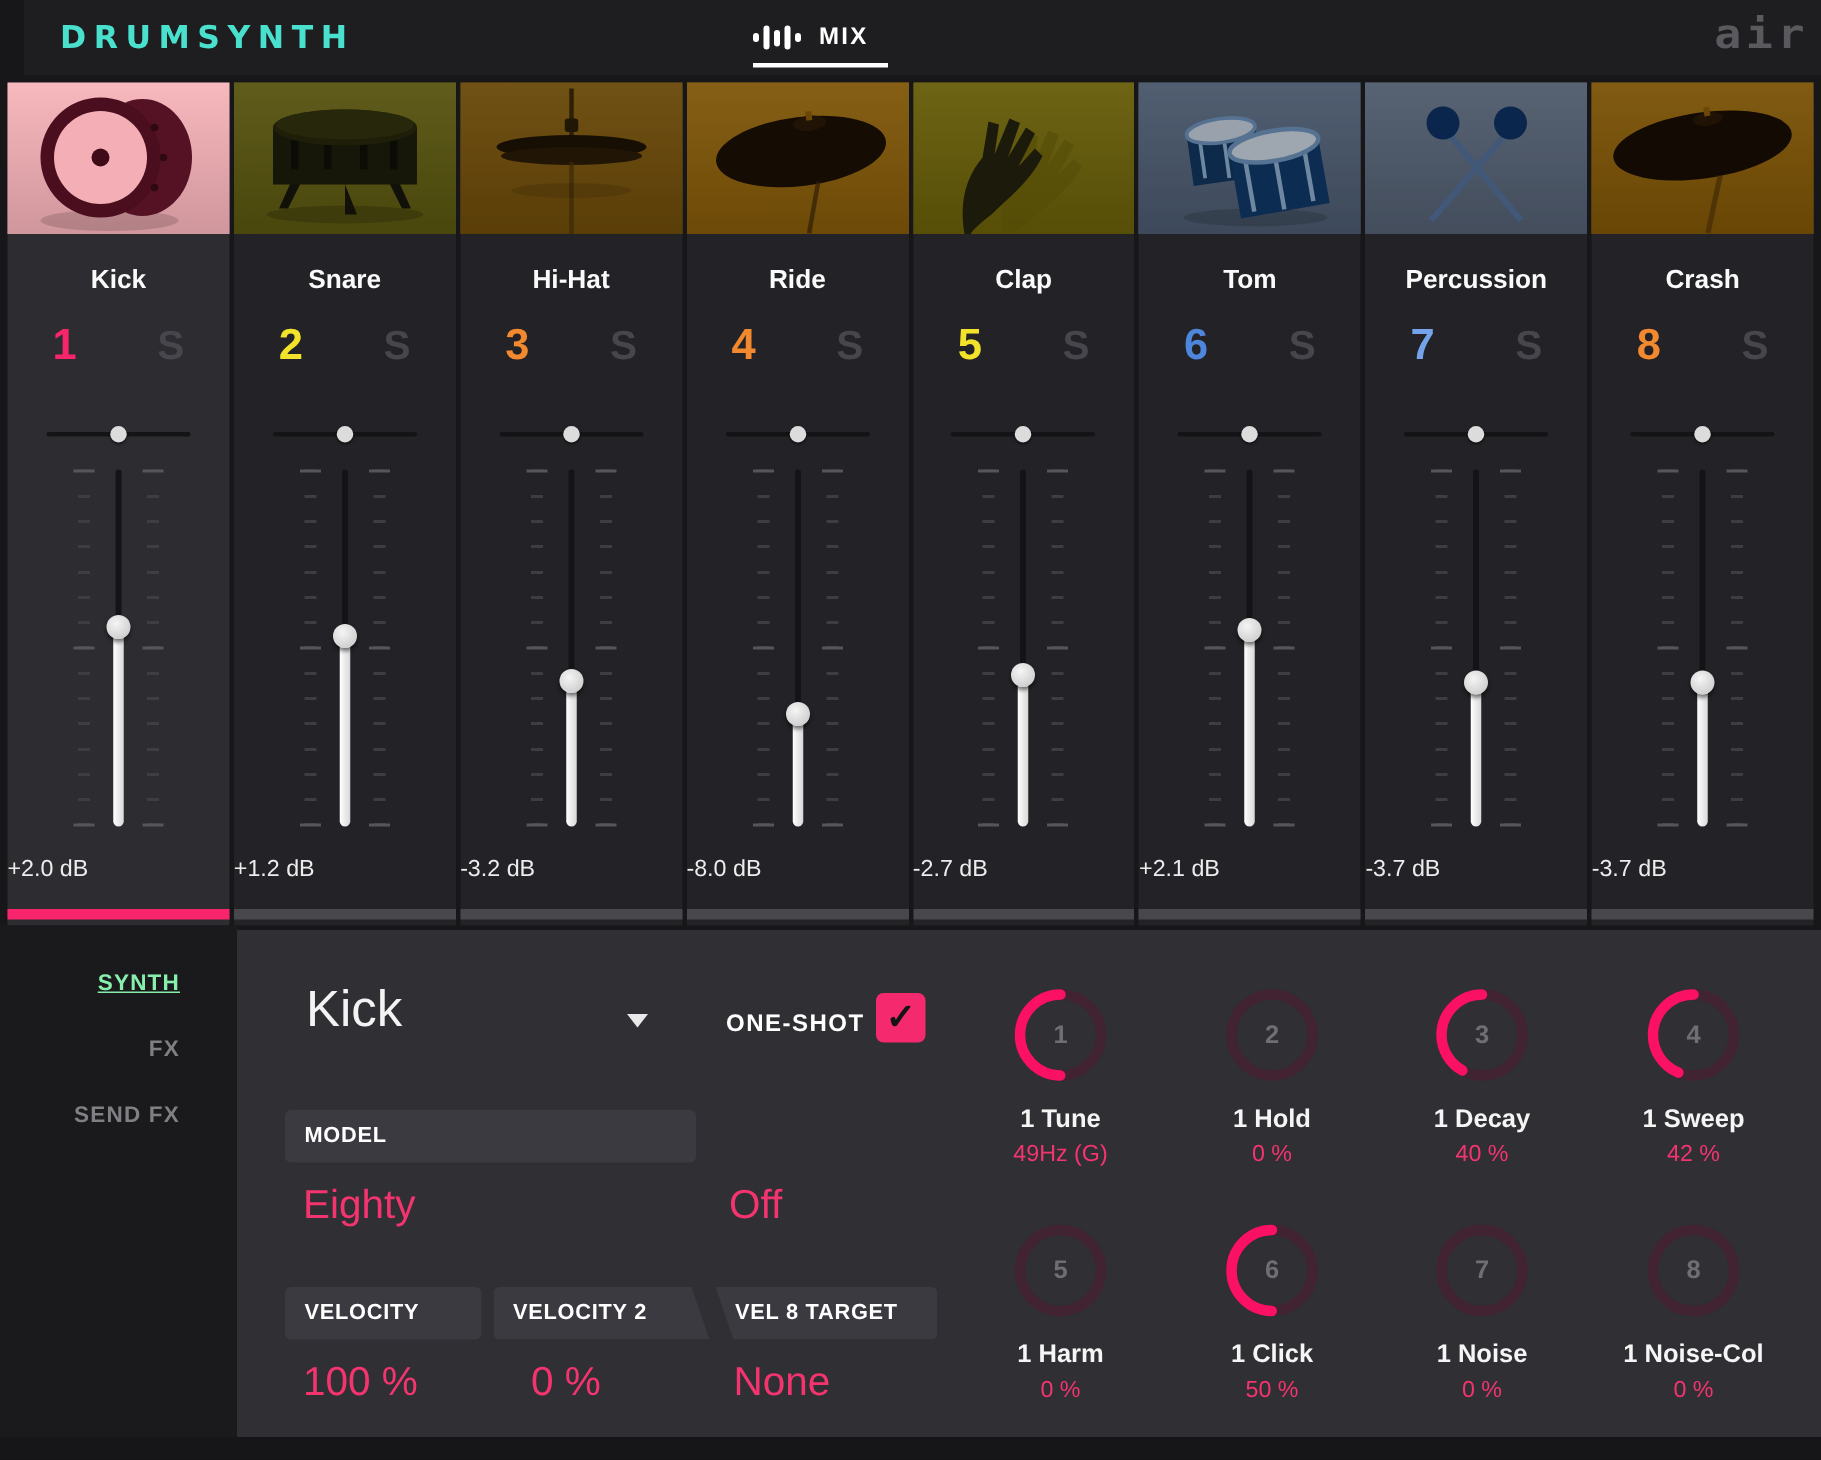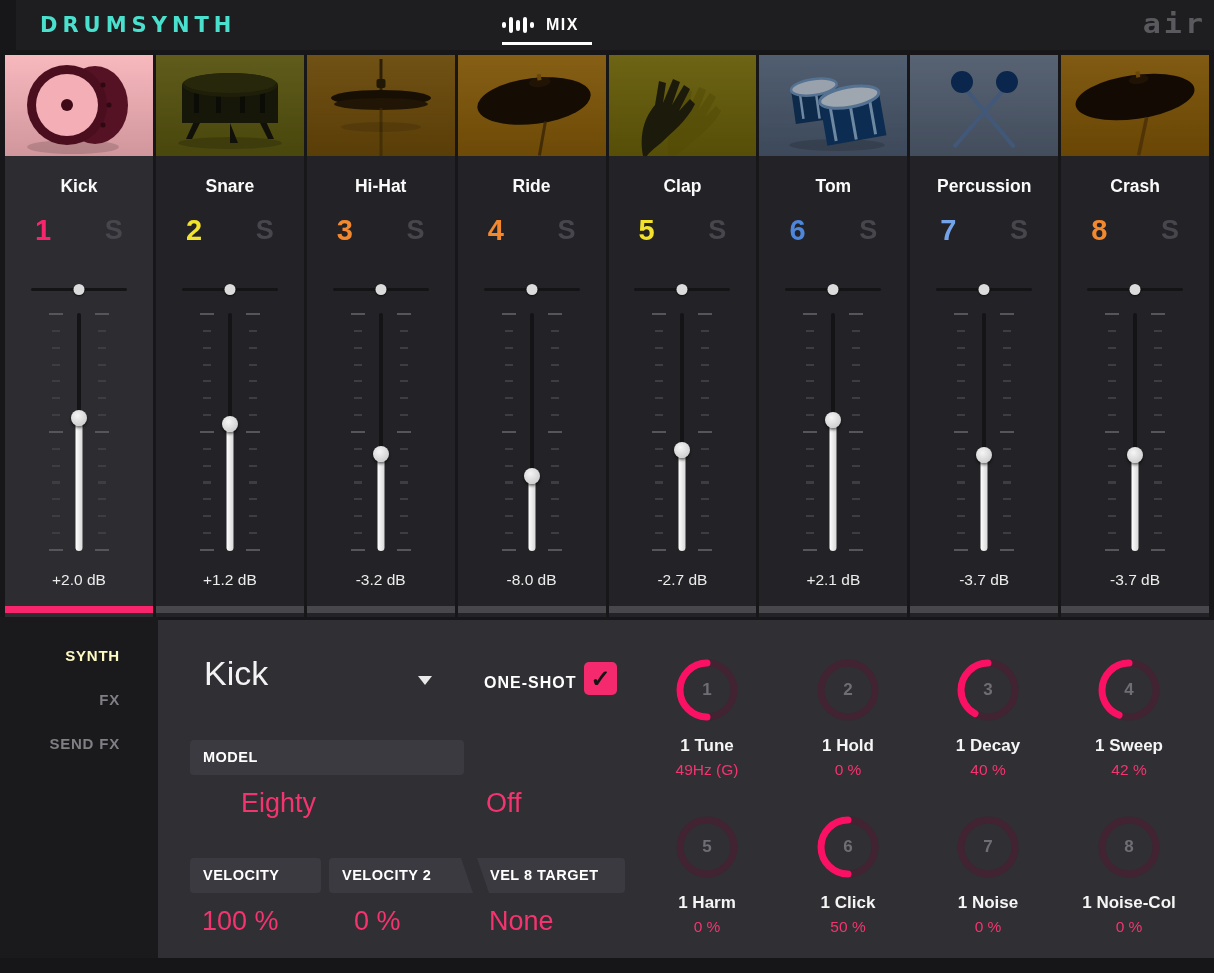--- a/index.html
+++ b/index.html
@@ -52,29 +52,29 @@
   .ticks.l{left:0;} .ticks.r{right:0;}
   .f-track{position:absolute;left:50%;top:0;bottom:0;width:4px;background:#141416;
            transform:translateX(-50%);border-radius:2px;}
   .f-fill{position:absolute;left:50%;top:var(--pos);bottom:0;width:7px;
           transform:translateX(-50%);border-radius:4px;
           background:linear-gradient(90deg,#ffffff,#d8d8d8);}
   .f-knob{position:absolute;left:50%;top:calc(var(--pos) - 8px);width:16px;height:16px;
           transform:translateX(-50%);border-radius:50%;
           background:radial-gradient(circle at 40% 35%,#f5f5f5,#c2c2c4);
           box-shadow:0 2px 3px rgba(0,0,0,.55);}
-  .db{position:absolute;left:0;right:0;top:516px;text-align:center;
+  .db{position:absolute;left:0;right:0;top:516px;text-align:left;
       font-size:15.5px;font-weight:500;color:#ececec;}
   .strip-bar{position:absolute;left:0;right:0;bottom:4px;height:7px;}
 
   
   .sidebar{position:absolute;left:0;top:617px;width:158px;height:356px;background:#1a191b;}
   .side-item{position:absolute;right:38px;font-size:15px;font-weight:700;letter-spacing:.8px;
              color:#7f7f84;text-align:right;}
-  .side-item.active{color:#fef9c3;}
+  .side-item.active{color:#86efac;text-decoration:underline;}
 
   
   .panel{position:absolute;left:158px;top:620px;right:0;height:338px;background:#302f34;}
   .bottom-strip{position:absolute;left:0;top:958px;width:1214px;height:15px;background:#161518;}
   .instrument-select{position:absolute;left:46px;top:34px;width:240px;height:50px;cursor:default;}
   .instrument-name{font-size:34px;font-weight:500;color:#f3f3f4;}
   .caret{position:absolute;left:214px;top:22px;width:0;height:0;
          border-left:7px solid transparent;border-right:7px solid transparent;border-top:9px solid #e9e9e9;}
   .oneshot-label{position:absolute;left:326px;top:54px;font-size:16px;font-weight:700;letter-spacing:1px;color:#fff;}
   .oneshot-box{position:absolute;left:426px;top:42px;width:33px;height:33px;border-radius:5px;
@@ -84,21 +84,21 @@
              font-size:14.5px;font-weight:700;letter-spacing:.5px;color:#fff;
              line-height:35px;padding-left:13px;box-sizing:border-box;}
   .fh-model{left:32px;top:120px;width:274px;}
   .fh-mutegroup{left:317px;top:120px;width:145px;}
   .fh-velocity{left:32px;top:238px;width:131px;}
   .fh-velocity2{left:171px;top:238px;width:144px;border-radius:4px 0 0 4px;
                 clip-path:polygon(0 0,calc(100% - 12px) 0,100% 100%,0 100%);}
   .fh-vel2target{left:319px;top:238px;width:148px;border-radius:0 4px 4px 0;
                 clip-path:polygon(0 0,100% 0,100% 100%,12px 100%);}
   .fieldval{position:absolute;font-size:27px;font-weight:500;color:#f4346f;}
-  .fv-model{left:44px;top:168px;margin-left:39px;}
+  .fv-model{left:44px;top:168px;}
   .fv-mutegroup{left:328px;top:168px;}
   .fv-velocity{left:44px;top:286px;}
   .fv-velocity2{left:196px;top:286px;}
   .fv-vel2target{left:331px;top:286px;}
 
   
   .kcell{position:absolute;width:140px;text-align:center;}
   .kcell svg{display:block;margin:0 auto;}
   .knum{position:absolute;left:0;right:0;top:23px;font-size:17px;font-weight:700;color:#6e6e74;}
   .klabel{margin-top:13px;font-size:17px;font-weight:700;color:#f5f5f5;}

